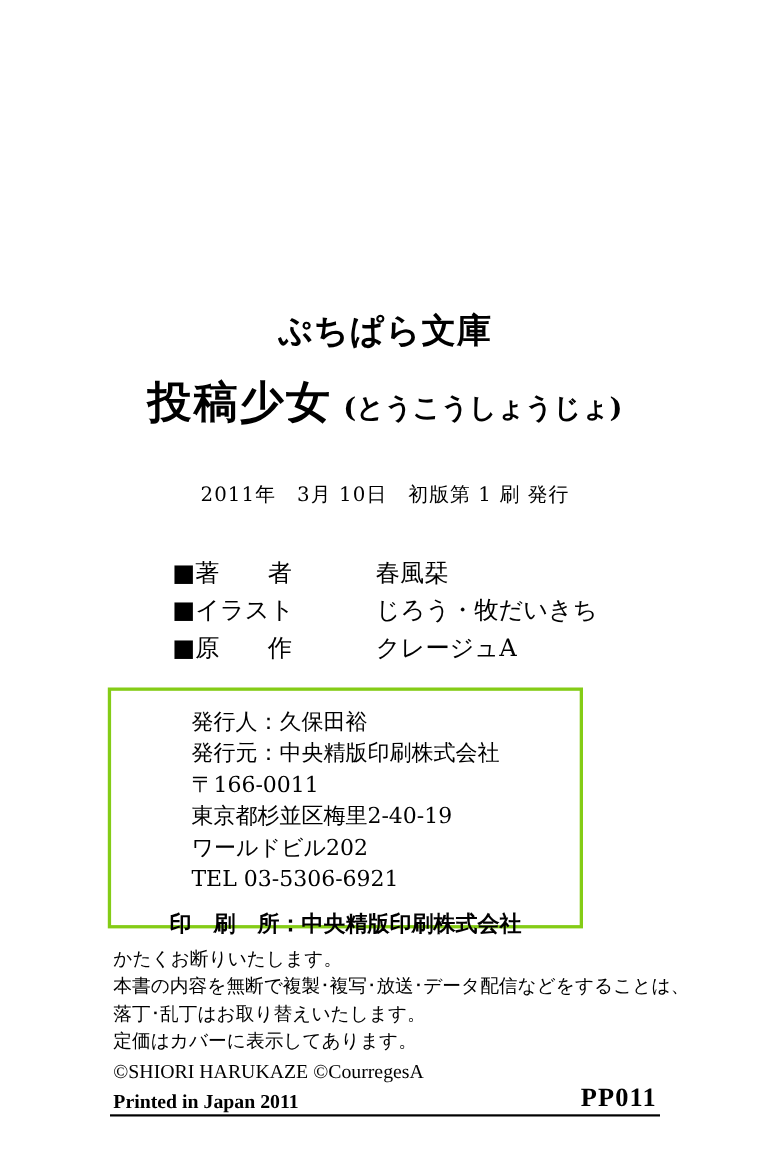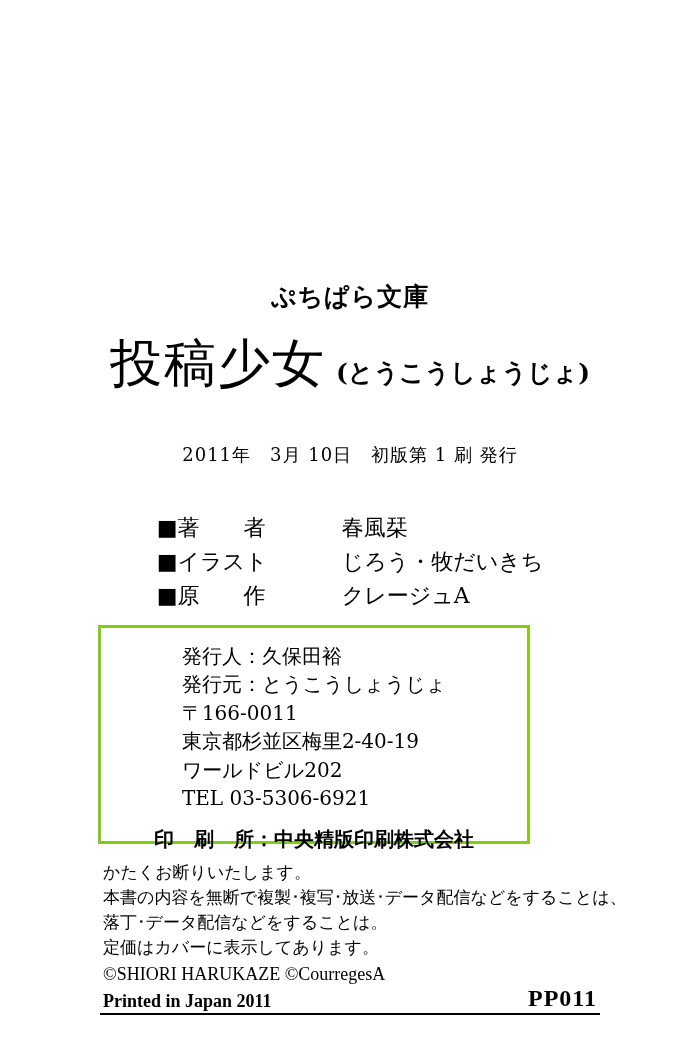--- a/index.html
+++ b/index.html
@@ -26,36 +26,36 @@
 
   .colophon {
     position: absolute;
     left: 0;
     top: 280px;
     width: 700px;
     text-align: center;
   }
 
   .series-label {
-    font-size: 25px;
+    font-size: 31px;
     letter-spacing: 1px;
     font-weight: 700;
     font-family: "DejaVu Serif", serif;
   }
 
   .title-row {
     margin-top: 16px;
     display: flex;
     align-items: baseline;
     justify-content: center;
     gap: 10px;
   }
   .title-main {
-    font-size: 52px;
-    font-weight: 400;
+    font-size: 40px;
+    font-weight: 700;
     letter-spacing: 2px;
     font-family: "DejaVu Serif", serif;
   }
   .title-reading {
     font-size: 25px;
     font-weight: 700;
     font-family: "DejaVu Serif", serif;
   }
 
   .pubdate {
@@ -192,34 +192,34 @@
         <span class="credit-role">■原　　作</span>
         <span class="credit-value">クレージュA</span>
       </div>
     </div>
   </div>
 
   <div class="imprint-box">
     <div class="imprint-inner">
       <div class="imprint-list">
         <div class="imprint-line">発行人：久保田裕</div>
-        <div class="imprint-line">発行元：とうこうしょうじょ</div>
+        <div class="imprint-line">発行元：中央精版印刷株式会社</div>
         <div class="imprint-line">〒166-0011</div>
         <div class="imprint-line">東京都杉並区梅里2-40-19</div>
         <div class="imprint-line">ワールドビル202</div>
         <div class="imprint-line">TEL 03-5306-6921</div>
       </div>
       <div class="imprint-printer">印　刷　所：中央精版印刷株式会社</div>
     </div>
   </div>
 
   <div class="notices">
     <div class="notice-line">かたくお断りいたします。</div>
     <div class="notice-line">本書の内容を無断で複製･複写･放送･データ配信などをすることは、</div>
-    <div class="notice-line">落丁･データ配信などをすることは。</div>
+    <div class="notice-line">落丁･乱丁はお取り替えいたします。</div>
     <div class="notice-line">定価はカバーに表示してあります。</div>
     <div class="notice-line latin">©SHIORI HARUKAZE ©CourregesA</div>
   </div>
 
   <div class="footer">
     <div class="footer-left">Printed in Japan 2011</div>
     <div class="footer-page">PP011</div>
   </div>
 
   <div class="footer-rule"></div>

